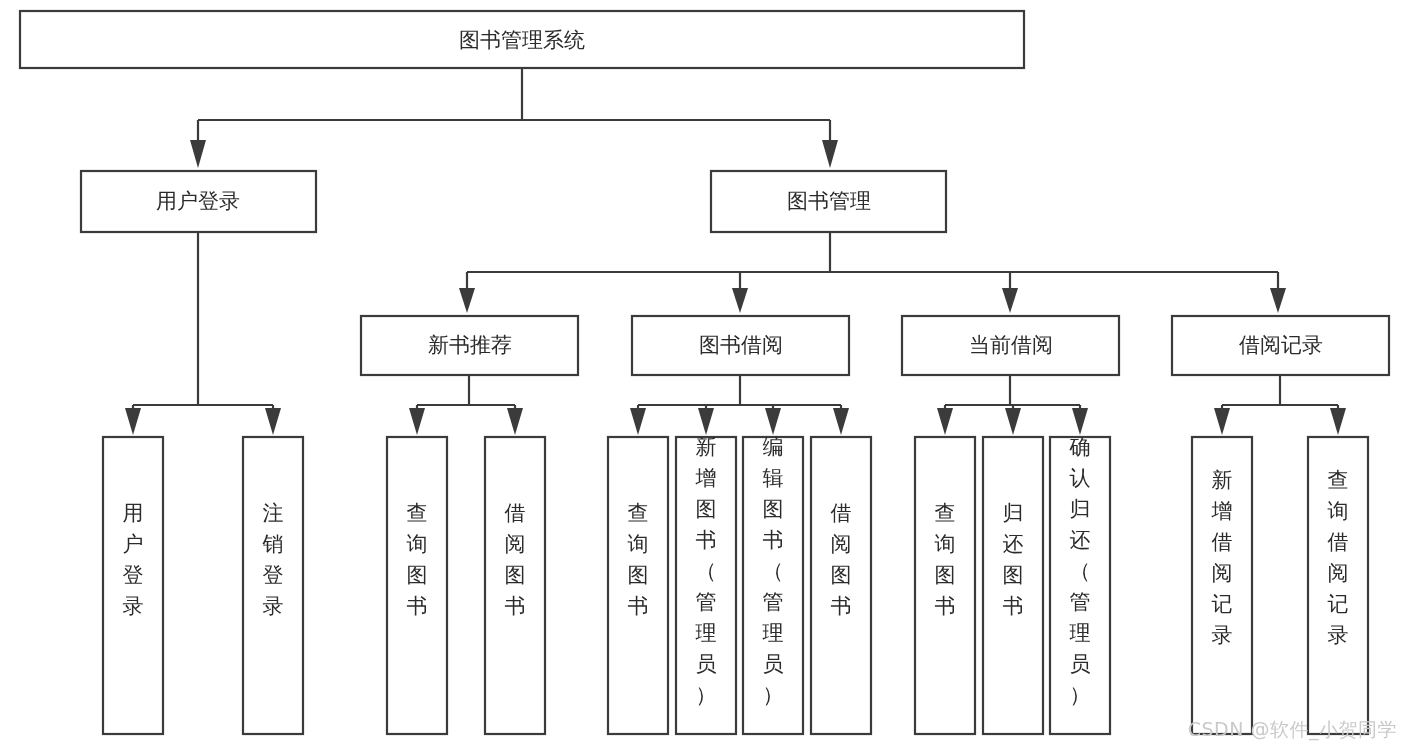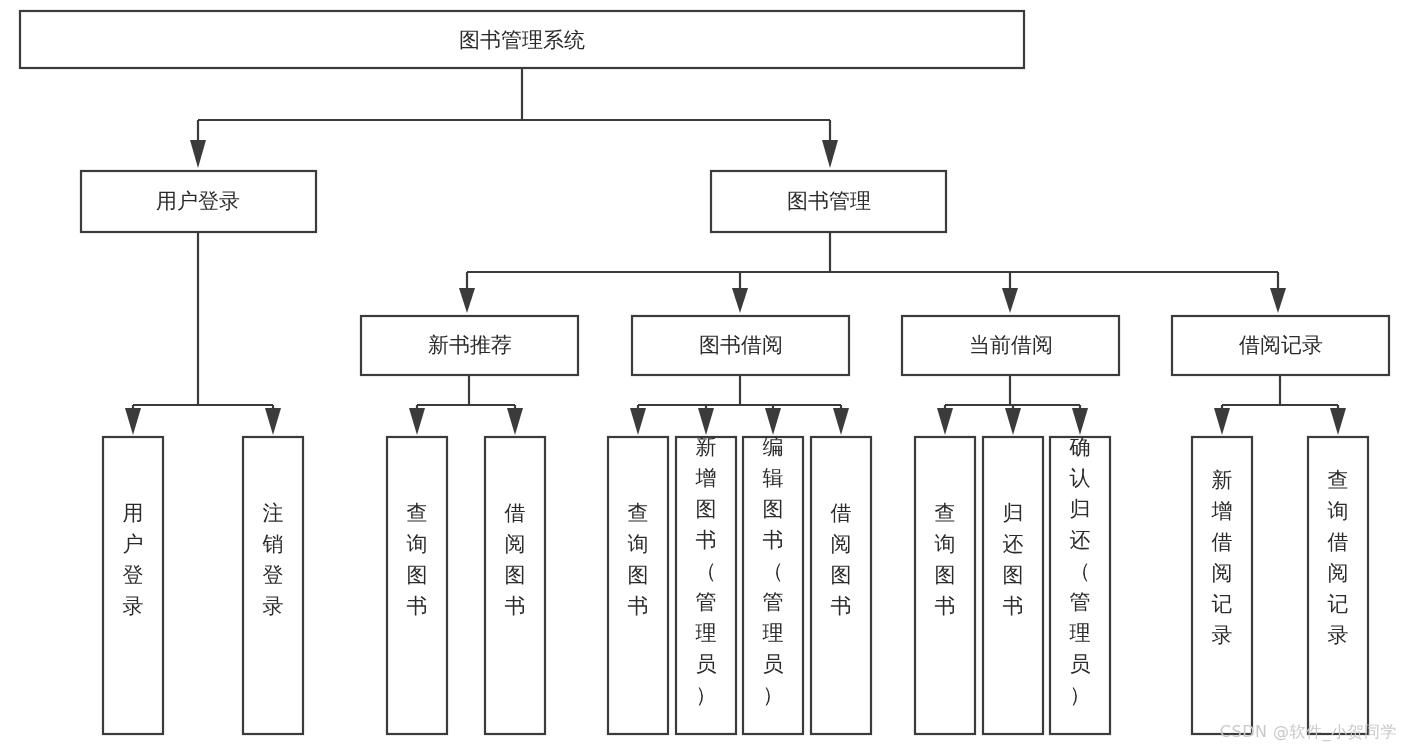--- a/index.html
+++ b/index.html
@@ -54,21 +54,21 @@
   }
   .arrow-head {
     fill: #3b3b3b;
     stroke: none;
   }
   .watermark-text {
     position: absolute;
     right: 8px;
     bottom: 4px;
     font-family: "DejaVu Sans", "Liberation Sans", sans-serif;
-    font-size: 16px;
+    font-size: 19px;
     color: #c9c9c9;
     letter-spacing: 0.5px;
     white-space: nowrap;
     user-select: none;
   }
 </style>
 </head>
 <body>
 
 <div id="diagram-root">

